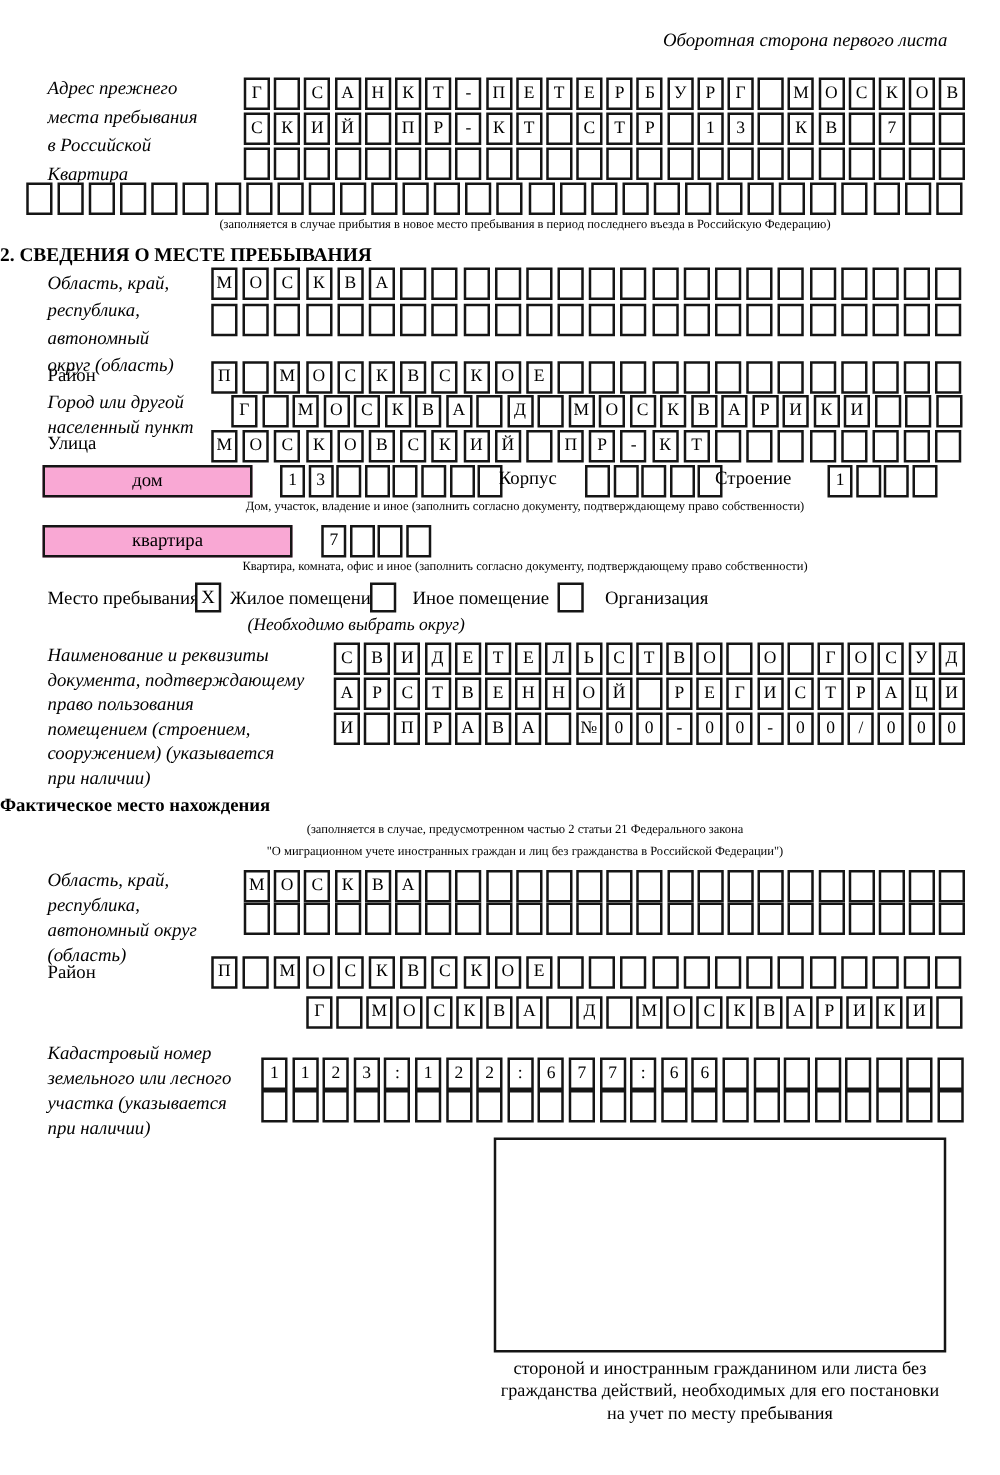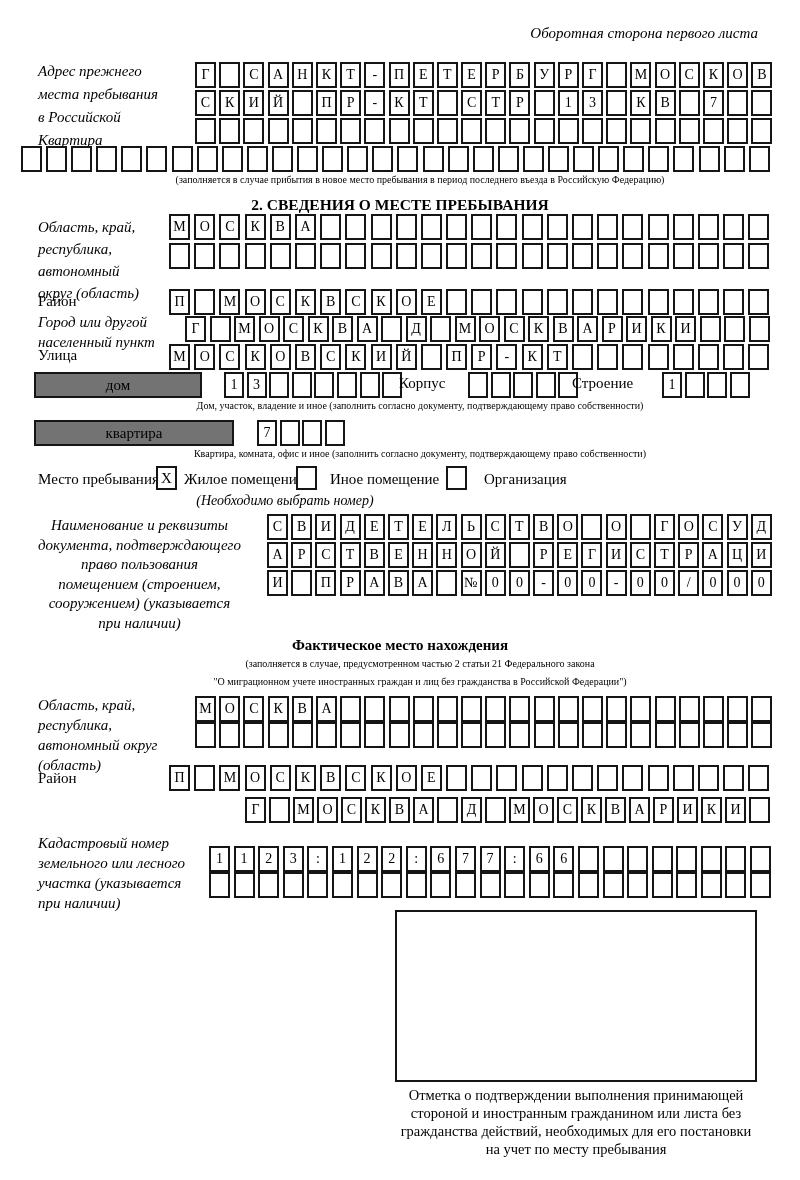--- a/index.html
+++ b/index.html
@@ -2,36 +2,36 @@
 <html><head>
 <meta charset="utf-8">
 <style>
   html,body{margin:0;padding:0;background:#fff;}
   #page{position:relative;width:800px;height:1180px;background:#ffffff;
         font-family:"Liberation Serif",serif;color:#000;overflow:hidden;}
   .abs{position:absolute;font-style:italic;}
   .hdr{font-size:15px;text-align:right;}
   .lbl{font-size:15px;line-height:23px;}
   .lbl div{white-space:nowrap;}
-  .lh22{line-height:22px;} .lh20{line-height:20px;} .lh195{line-height:19.5px;text-align:center;}
+  .lh22{line-height:22px;} .lh20{line-height:20px;} .lh195{line-height:19.5px;}
   .boxrow{position:absolute;white-space:nowrap;font-size:0;margin-left:17px;}
   .cbox{display:inline-block;box-sizing:border-box;width:21px;height:26px;
         border:2px solid #151515;margin-right:3.2px;text-align:center;
         line-height:22px;font-size:14px;font-family:"Liberation Serif",serif;
         vertical-align:top;background:#fff;}
   .g42 .cbox{margin-right:4.2px;}
   .g41 .cbox{margin-right:4.1px;}
   .g36 .cbox{margin-right:3.6px;}
   .g35 .cbox{margin-right:3.5px;}
   .g30 .cbox{margin-right:3px;}
   .sm .cbox{width:20px;margin-right:2.6px;}
   .widebox{position:absolute;box-sizing:border-box;height:26px;border:2px solid #151515;
-        text-align:center;line-height:22px;font-size:15px;background:#737373;}
+        text-align:center;line-height:22px;font-size:15px;background:#f9a8d4;}
   .note{position:absolute;left:0;width:800px;text-align:center;font-size:10px;padding-left:20px;}
-  .h2{position:absolute;left:0;width:800px;text-align:center;font-size:15.5px;font-weight:bold;}
+  .h2{position:absolute;left:0;width:800px;font-size:15.5px;font-weight:bold;}
   .checkbox{position:absolute;box-sizing:border-box;width:21px;height:24px;
         border:2px solid #151515;text-align:center;line-height:20px;font-size:15px;background:#fff;}
   .ctext{position:absolute;font-size:15px;white-space:nowrap;}
   .stampbox{position:absolute;box-sizing:border-box;border:2px solid #151515;background:#fff;}
   .caption{position:absolute;text-align:center;font-size:14.5px;line-height:18px;}
 </style>
 </head>
 <body>
 
 <div id="page">
@@ -85,25 +85,25 @@
   <div class="boxrow sm" style="left:240px;top:420px"><span class="cbox">7</span><span class="cbox"></span><span class="cbox"></span><span class="cbox"></span></div>
   <div class="note" style="top:448px">Квартира, комната, офис и иное (заполнить согласно документу, подтверждающему право собственности)</div>
 
   <div class="ctext" style="left:38px;top:471px">Место пребывания:</div>
   <div class="checkbox" style="left:156px;top:466px">X</div>
   <div class="ctext" style="left:184px;top:471px">Жилое помещение</div>
   <div class="checkbox" style="left:296px;top:466px"></div>
   <div class="ctext" style="left:330px;top:471px">Иное помещение</div>
   <div class="checkbox" style="left:446px;top:466px"></div>
   <div class="ctext" style="left:484px;top:471px">Организация</div>
-  <div class="abs" style="left:130px;top:493px;width:310px;text-align:center;font-size:14px">(Необходимо выбрать номер)</div>
+  <div class="abs" style="left:130px;top:493px;width:310px;text-align:center;font-size:14px">(Необходимо выбрать округ)</div>
 
   <div class="abs lbl lh195" style="left:38px;top:516px">
     <div>Наименование и реквизиты</div>
-    <div>документа, подтверждающего</div>
+    <div>документа, подтверждающему</div>
     <div>право пользования</div>
     <div>помещением (строением,</div>
     <div>сооружением) (указывается</div>
     <div>при наличии)</div>
   </div>
   <div class="boxrow" style="left:250px;top:514px"><span class="cbox">С</span><span class="cbox">В</span><span class="cbox">И</span><span class="cbox">Д</span><span class="cbox">Е</span><span class="cbox">Т</span><span class="cbox">Е</span><span class="cbox">Л</span><span class="cbox">Ь</span><span class="cbox">С</span><span class="cbox">Т</span><span class="cbox">В</span><span class="cbox">О</span><span class="cbox"></span><span class="cbox">О</span><span class="cbox"></span><span class="cbox">Г</span><span class="cbox">О</span><span class="cbox">С</span><span class="cbox">У</span><span class="cbox">Д</span></div>
   <div class="boxrow" style="left:250px;top:542px"><span class="cbox">А</span><span class="cbox">Р</span><span class="cbox">С</span><span class="cbox">Т</span><span class="cbox">В</span><span class="cbox">Е</span><span class="cbox">Н</span><span class="cbox">Н</span><span class="cbox">О</span><span class="cbox">Й</span><span class="cbox"></span><span class="cbox">Р</span><span class="cbox">Е</span><span class="cbox">Г</span><span class="cbox">И</span><span class="cbox">С</span><span class="cbox">Т</span><span class="cbox">Р</span><span class="cbox">А</span><span class="cbox">Ц</span><span class="cbox">И</span></div>
   <div class="boxrow" style="left:250px;top:570px"><span class="cbox">И</span><span class="cbox"></span><span class="cbox">П</span><span class="cbox">Р</span><span class="cbox">А</span><span class="cbox">В</span><span class="cbox">А</span><span class="cbox"></span><span class="cbox">№</span><span class="cbox">0</span><span class="cbox">0</span><span class="cbox">-</span><span class="cbox">0</span><span class="cbox">0</span><span class="cbox">-</span><span class="cbox">0</span><span class="cbox">0</span><span class="cbox">/</span><span class="cbox">0</span><span class="cbox">0</span><span class="cbox">0</span></div>
 
   <div class="h2" style="top:637px;font-size:15px">Фактическое место нахождения</div>
@@ -128,19 +128,18 @@
     <div>Кадастровый номер</div>
     <div>земельного или лесного</div>
     <div>участка (указывается</div>
     <div>при наличии)</div>
   </div>
   <div class="boxrow g36" style="left:192px;top:846px"><span class="cbox">1</span><span class="cbox">1</span><span class="cbox">2</span><span class="cbox">3</span><span class="cbox">:</span><span class="cbox">1</span><span class="cbox">2</span><span class="cbox">2</span><span class="cbox">:</span><span class="cbox">6</span><span class="cbox">7</span><span class="cbox">7</span><span class="cbox">:</span><span class="cbox">6</span><span class="cbox">6</span><span class="cbox"></span><span class="cbox"></span><span class="cbox"></span><span class="cbox"></span><span class="cbox"></span><span class="cbox"></span><span class="cbox"></span><span class="cbox"></span></div>
   <div class="boxrow g36" style="left:192px;top:872px"><span class="cbox"></span><span class="cbox"></span><span class="cbox"></span><span class="cbox"></span><span class="cbox"></span><span class="cbox"></span><span class="cbox"></span><span class="cbox"></span><span class="cbox"></span><span class="cbox"></span><span class="cbox"></span><span class="cbox"></span><span class="cbox"></span><span class="cbox"></span><span class="cbox"></span><span class="cbox"></span><span class="cbox"></span><span class="cbox"></span><span class="cbox"></span><span class="cbox"></span><span class="cbox"></span><span class="cbox"></span><span class="cbox"></span></div>
 
   <div class="stampbox" style="left:395px;top:910px;width:362px;height:172px"></div>
   <div class="caption" style="left:388px;top:1086px;width:376px">
-    <div>Отметка о подтверждении выполнения принимающей</div>
     <div>стороной и иностранным гражданином или листа без</div>
     <div>гражданства действий, необходимых для его постановки</div>
     <div>на учет по месту пребывания</div>
   </div>
 
 </div>
 
 </body></html>

